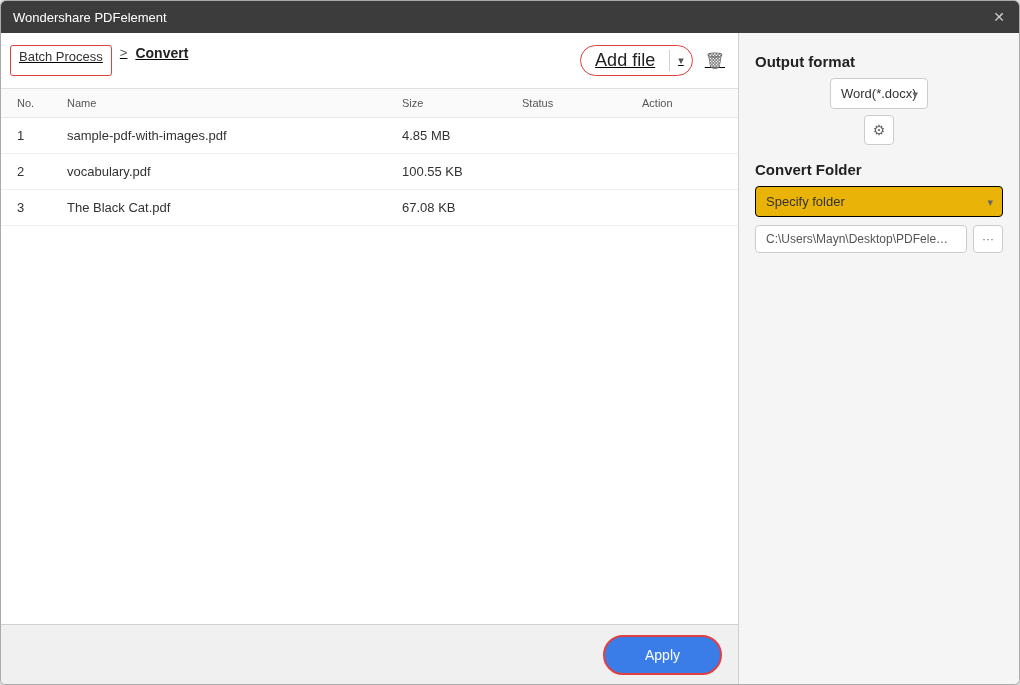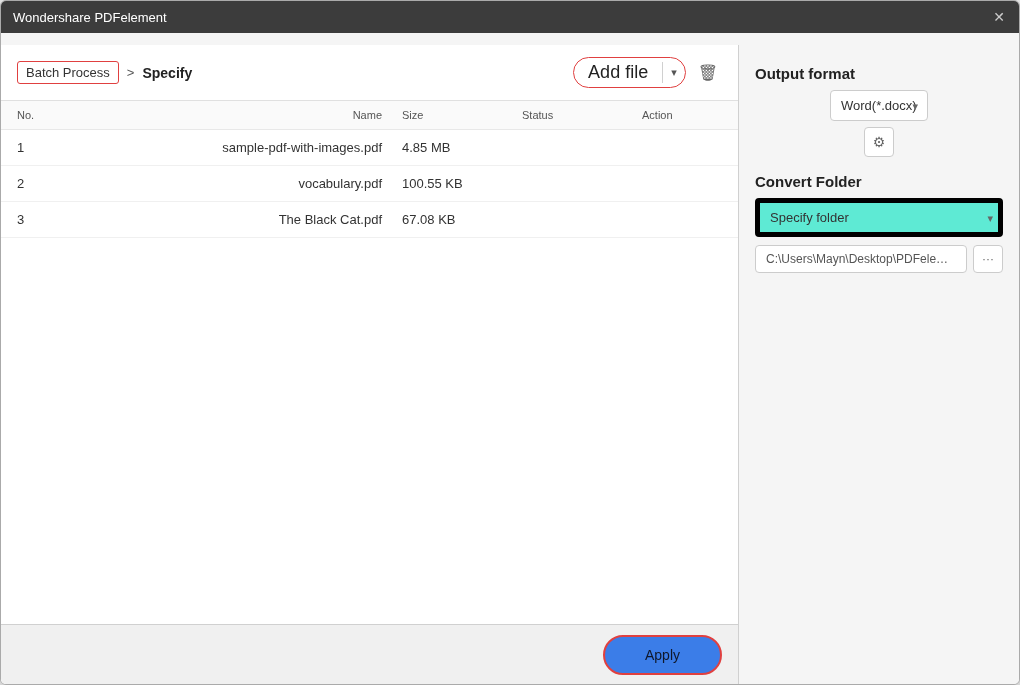--- a/index.html
+++ b/index.html
@@ -8,21 +8,20 @@
     .window {
       width: 1020px;
       height: 685px;
       background: #f5f5f5;
       border-radius: 6px;
       box-shadow: 0 4px 20px rgba(0,0,0,0.3);
       display: flex;
       flex-direction: column;
       overflow: hidden;
       border: 1px solid #aaa;
-      gap: 12px;
     }
 
     
     .title-bar {
       background: #3c3c3c;
       color: #fff;
       height: 32px;
       display: flex;
       align-items: center;
       padding: 0 12px;
@@ -61,24 +60,24 @@
       flex: 1;
       display: flex;
       flex-direction: column;
       background: #ffffff;
       border-right: 1px solid #d0d0d0;
     }
 
     
     .toolbar {
       display: flex;
-      align-items: center;
-      padding: 12px 16px;
+      padding: 12px 9px;
       border-bottom: 1px solid #e0e0e0;
       gap: 8px;
+      text-decoration: underline;
     }
 
     .breadcrumb-batch {
       border: 1.5px solid #e04040;
       border-radius: 3px;
       padding: 3px 8px;
       color: #333;
       font-size: 13px;
       cursor: pointer;
     }
@@ -135,21 +134,21 @@
     .table-header {
       display: flex;
       padding: 8px 16px;
       border-bottom: 1px solid #e8e8e8;
       background: #fafafa;
       color: #555;
       font-size: 11px;
     }
 
     .col-no { width: 50px; }
-    .col-name { flex: 1; text-align: right; }
+    .col-name { flex: 1; }
     .col-size { width: 120px; margin-left: 20px; }
     .col-status { width: 120px; }
     .col-action { width: 80px; }
 
     
     .table-body { flex: 1; overflow-y: auto; }
     .table-row {
       display: flex;
       align-items: center;
       padding: 10px 16px;
@@ -164,21 +163,21 @@
       background: #f0f0f0;
       border-top: 1px solid #d0d0d0;
       display: flex;
       align-items: center;
       justify-content: flex-end;
       padding: 0 16px;
     }
 
     .apply-btn {
       background: #3b7de8;
-      color: #0f172a;
+      color: #ffffff;
       border: 2px solid #e04040;
       border-radius: 20px;
       padding: 10px 40px;
       font-size: 14px;
       cursor: pointer;
       font-weight: 500;
     }
 
     
     .right-panel {
@@ -246,23 +245,23 @@
       font-size: 14px;
     }
 
     .folder-select-wrapper {
       position: relative;
     }
 
     .folder-select {
       width: 100%;
       padding: 7px 10px;
-      border: 5px solid #000000;
-      border-radius: 4px;
-      background: #5eead4;
+      border: 1px solid #000000;
+      border-radius: 4px;
+      background: #eab308;
       font-size: 13px;
       color: #333;
       appearance: none;
       cursor: pointer;
     }
 
     .folder-path-row {
       display: flex;
       align-items: center;
       gap: 6px;
@@ -304,21 +303,21 @@
     </div>
   </div>
 
   <div class="content">
 
     <div class="left-panel">
 
       <div class="toolbar">
         <span class="breadcrumb-batch">Batch Process</span>
         <span class="breadcrumb-arrow">&gt;</span>
-        <span class="breadcrumb-current">Specify</span>
+        <span class="breadcrumb-current">Convert</span>
 
         <div class="add-file-group">
           <button class="add-file-btn">Add file</button>
           <button class="add-file-dropdown">▾</button>
         </div>
 
         <button class="toolbar-icon-btn">🗑</button>
       </div>
 
       <div class="table-header">

